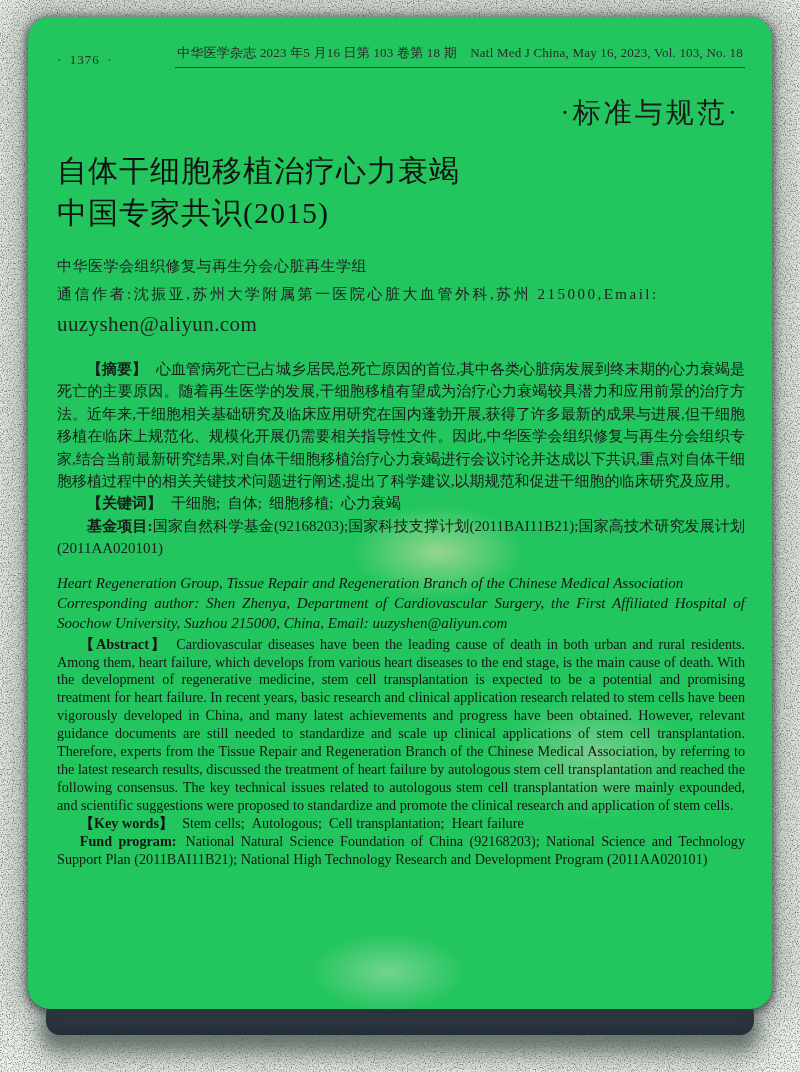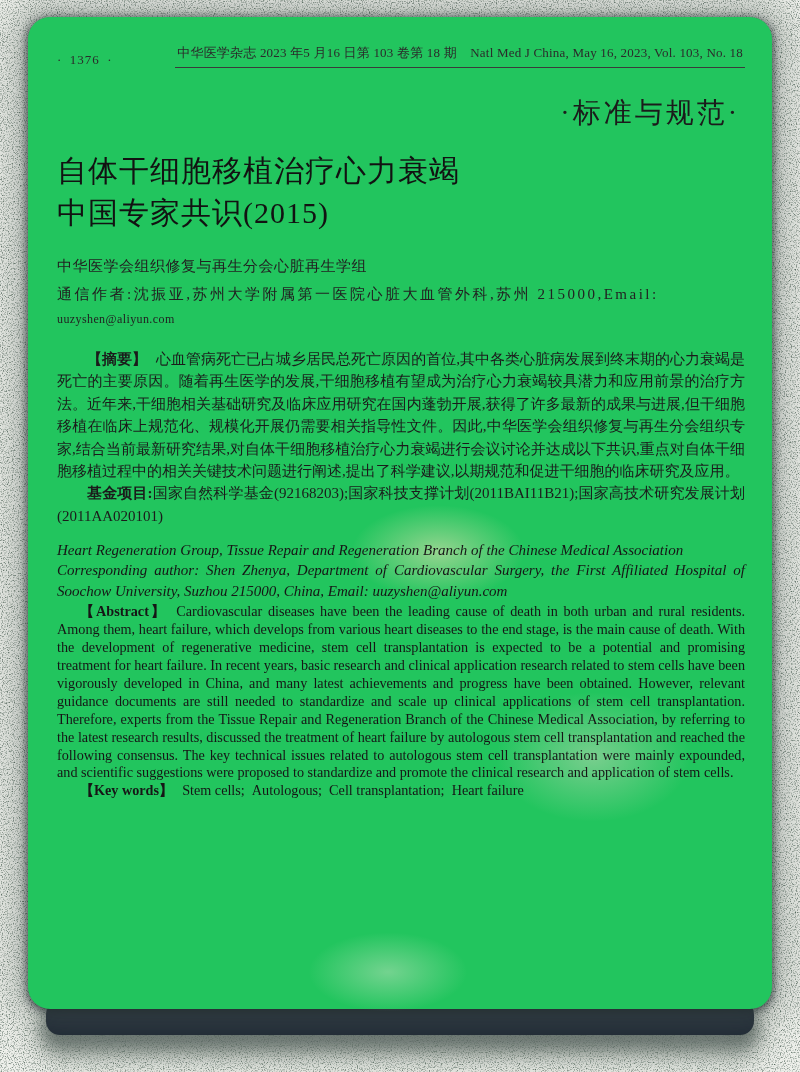--- a/index.html
+++ b/index.html
@@ -37,21 +37,21 @@
     border-bottom:1.3px solid #3a3a3a; padding:0 2px 5px 2px;
   }
   .section-label {
     margin-top:26px; text-align:right; padding-right:5px;
     font-size:28px; letter-spacing:3px; color:#1b1b1b;
   }
   .title-cn { margin-top:18px; font-size:30px; line-height:42px; letter-spacing:1px; color:#121212; }
   .authors { margin-top:23px; }
   .group-cn { font-size:15px; letter-spacing:0.5px; color:#222; }
   .corr-cn { margin-top:9px; font-size:15px; letter-spacing:2.5px; color:#222; }
-  .email-cn { margin-top:8px; font-size:12px; letter-spacing:0.4px; color:#222; }
+  .email-cn { margin-top:8px; font-size:21px; letter-spacing:0.4px; color:#222; }
 
   .block-cn { margin-top:21px; font-size:15px; line-height:22.4px; text-align:justify; color:#1b1b1b; }
   .block-cn p { text-indent:2em; }
   .b { font-weight:bold; }
   .lbl-gap { margin-right:9px; }
 
   .block-en { margin-top:13px; color:#161616; }
   .title-en { font-weight:bold; font-size:15.2px; line-height:20.5px; text-align:justify; }
   .group-en { font-style:italic; font-size:15px; line-height:20px; margin-top:1px; }
   .corr-en  { font-style:italic; font-size:15px; line-height:20.5px; text-align:justify; }
@@ -94,24 +94,26 @@
     </div>
 
     <div class="authors">
       <div class="group-cn">中华医学会组织修复与再生分会心脏再生学组</div>
       <div class="corr-cn">通信作者:沈振亚,苏州大学附属第一医院心脏大血管外科,苏州 215000,Email:</div>
       <div class="email-cn">uuzyshen@aliyun.com</div>
     </div>
 
     <div class="block-cn">
       <p><span class="b lbl-gap">【摘要】</span><span>心血管病死亡已占城乡居民总死亡原因的首位,其中各类心脏病发展到终末期的心力衰竭是死亡的主要原因。随着再生医学的发展,干细胞移植有望成为治疗心力衰竭较具潜力和应用前景的治疗方法。近年来,干细胞相关基础研究及临床应用研究在国内蓬勃开展,获得了许多最新的成果与进展,但干细胞移植在临床上规范化、规模化开展仍需要相关指导性文件。因此,中华医学会组织修复与再生分会组织专家,结合当前最新研究结果,对自体干细胞移植治疗心力衰竭进行会议讨论并达成以下共识,重点对自体干细胞移植过程中的相关关键技术问题进行阐述,提出了科学建议,以期规范和促进干细胞的临床研究及应用。</span></p>
+      <p><span class="b lbl-gap">【关键词】</span><span>干细胞; 自体; 细胞移植; 心力衰竭</span></p>
       <p><span class="b">基金项目:</span><span>国家自然科学基金(92168203);国家科技支撑计划(2011BAI11B21);国家高技术研究发展计划(2011AA020101)</span></p>
     </div>
 
     <div class="block-en">
       <div class="group-en">Heart Regeneration Group, Tissue Repair and Regeneration Branch of the Chinese Medical Association</div>
       <div class="corr-en">Corresponding author: Shen Zhenya, Department of Cardiovascular Surgery, the First Affiliated Hospital of Soochow University, Suzhou 215000, China, Email: uuzyshen@aliyun.com</div>
       <p class="abs-en"><span class="b lbl-gap">【Abstract】</span><span>Cardiovascular diseases have been the leading cause of death in both urban and rural residents. Among them, heart failure, which develops from various heart diseases to the end stage, is the main cause of death. With the development of regenerative medicine, stem cell transplantation is expected to be a potential and promising treatment for heart failure. In recent years, basic research and clinical application research related to stem cells have been vigorously developed in China, and many latest achievements and progress have been obtained. However, relevant guidance documents are still needed to standardize and scale up clinical applications of stem cell transplantation. Therefore, experts from the Tissue Repair and Regeneration Branch of the Chinese Medical Association, by referring to the latest research results, discussed the treatment of heart failure by autologous stem cell transplantation and reached the following consensus. The key technical issues related to autologous stem cell transplantation were mainly expounded, and scientific suggestions were proposed to standardize and promote the clinical research and application of stem cells.</span></p>
       <p class="kw-en"><span class="b lbl-gap">【Key words】</span><span>Stem cells; Autologous; Cell transplantation; Heart failure</span></p>
+      <p class="fund-en"><span class="b lbl-gap">Fund program:</span><span>National Natural Science Foundation of China (92168203); National Science and Technology Support Plan (2011BAI11B21); National High Technology Research and Development Program (2011AA020101)</span></p>
     </div>
 
   </div>
 </div>
 
 </body></html>

